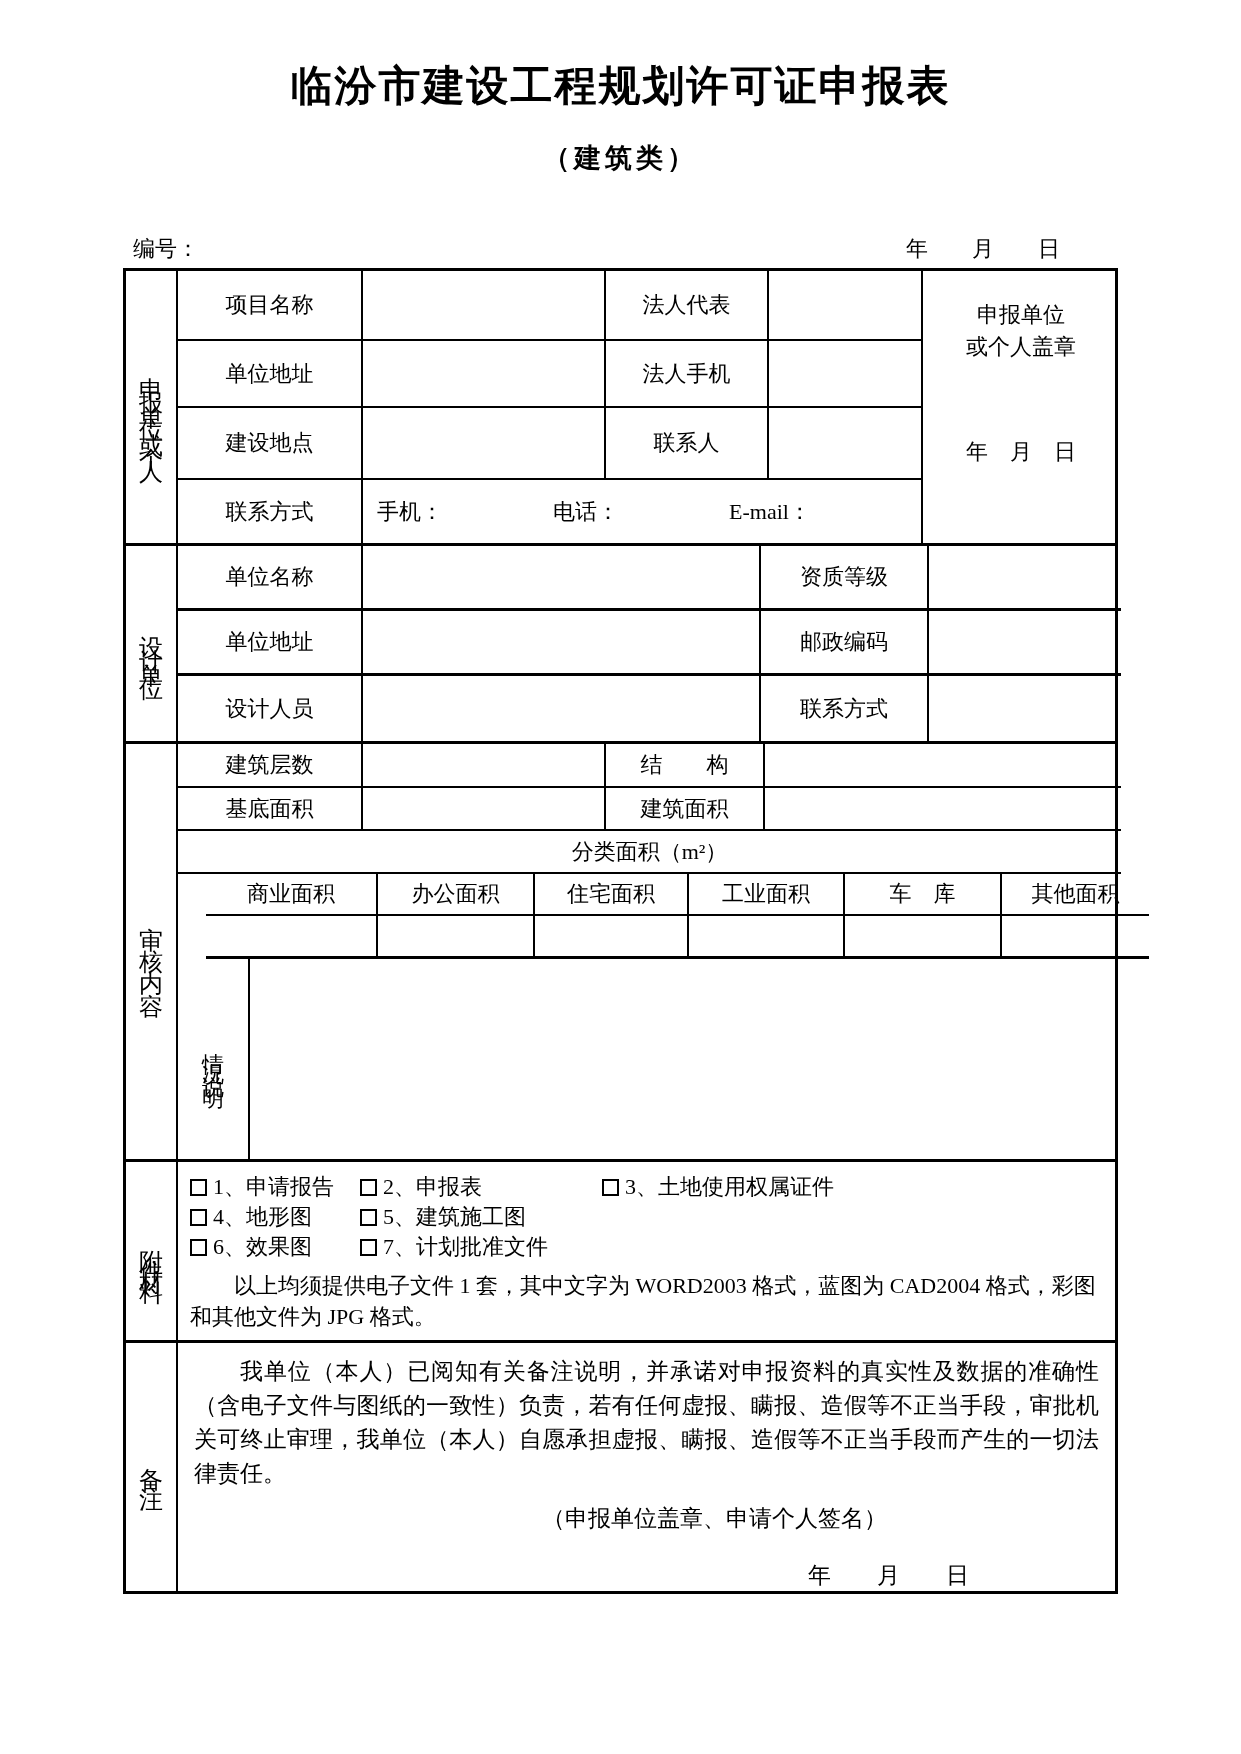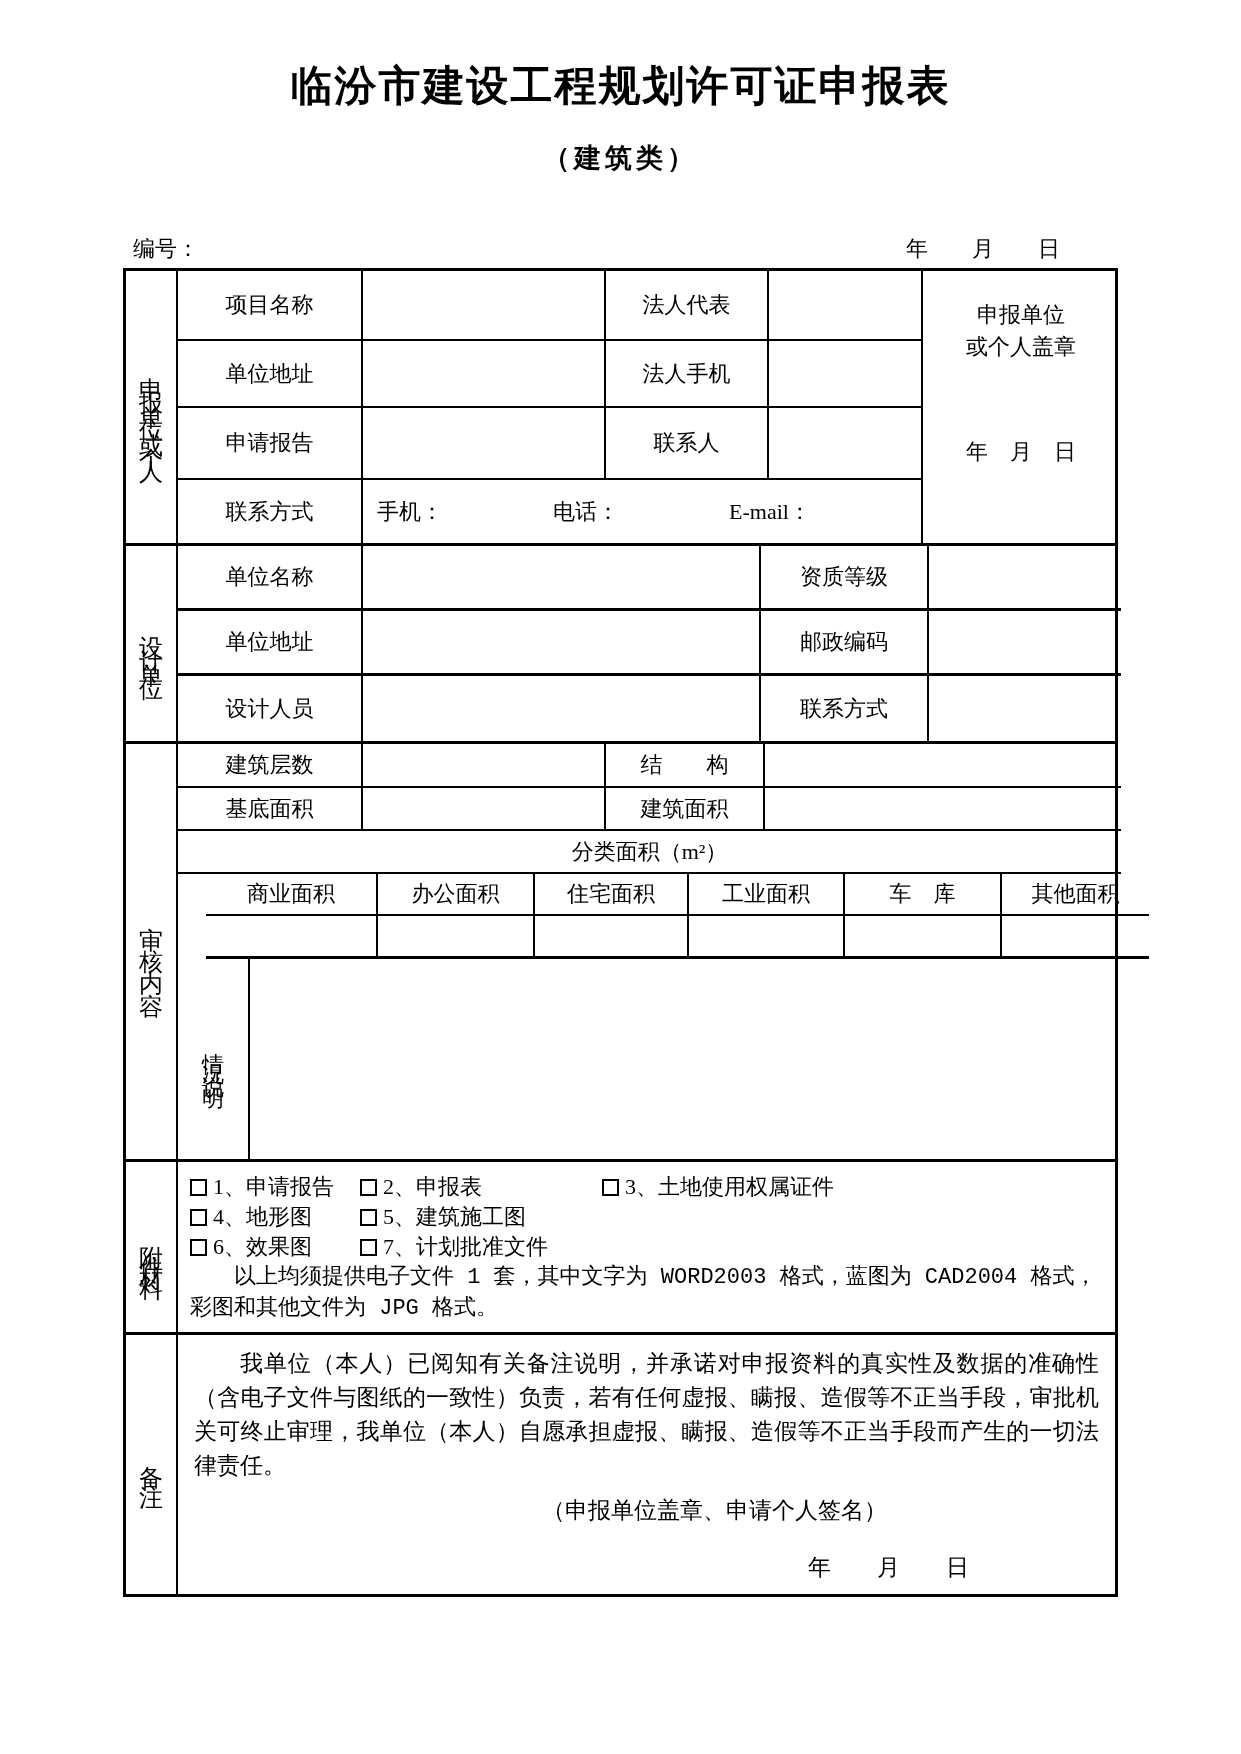--- a/index.html
+++ b/index.html
@@ -92,24 +92,24 @@
   
   .s4-main { width:943px; padding:10px 0 8px 12px; font-size:22px; }
   .att-line { display:flex; line-height:30px; }
   .att-item { display:flex; align-items:center; white-space:nowrap; }
   .att-w1 { width:170px; }
   .att-w2 { width:242px; }
   .cbx {
     display:inline-block; width:17px; height:17px;
     border:2px solid #000; margin-right:6px; flex:0 0 17px;
   }
-  .att-note { margin-top:0; padding-right:14px; text-indent:2em; line-height:31px;font-family:Liberation Mono, monospace; }
-
-  
-  .s5-main { width:943px; padding:12px 16px 11px 16px; font-size:23px; }
+  .att-note { margin-top:8px; padding-right:14px; text-indent:2em; line-height:31px; }
+
+  
+  .s5-main { width:943px; padding:12px 16px 0 16px; font-size:23px; }
   .decl { text-indent:2em; line-height:34px; text-align:justify; }
   .sign-hint { margin-top:12px; text-align:right; padding-right:212px; }
   .remarks-date { margin-top:26px; text-align:right; padding-right:130px; }
 </style>
 </head>
 <body>
 
 <div class="page-title">临汾市建设工程规划许可证申报表</div>
 <div class="page-subtitle">（建筑类）</div>
 
@@ -128,21 +128,21 @@
       <div class="cell lab">项目名称</div>
       <div class="cell inp"></div>
       <div class="cell lab">法人代表</div>
       <div class="cell inp last-col"></div>
 
       <div class="cell lab">单位地址</div>
       <div class="cell inp"></div>
       <div class="cell lab">法人手机</div>
       <div class="cell inp last-col"></div>
 
-      <div class="cell lab">申请报告</div>
+      <div class="cell lab">建设地点</div>
       <div class="cell inp"></div>
       <div class="cell lab">联系人</div>
       <div class="cell inp last-col"></div>
 
       <div class="cell lab last-row">联系方式</div>
       <div class="cell inp last-row last-col s1-contact-val">手机：　　　　　电话：　　　　　E-mail：</div>
     </div>
     <div class="stamp">
       <div class="stamp-note">
         <div>申报单位</div>

